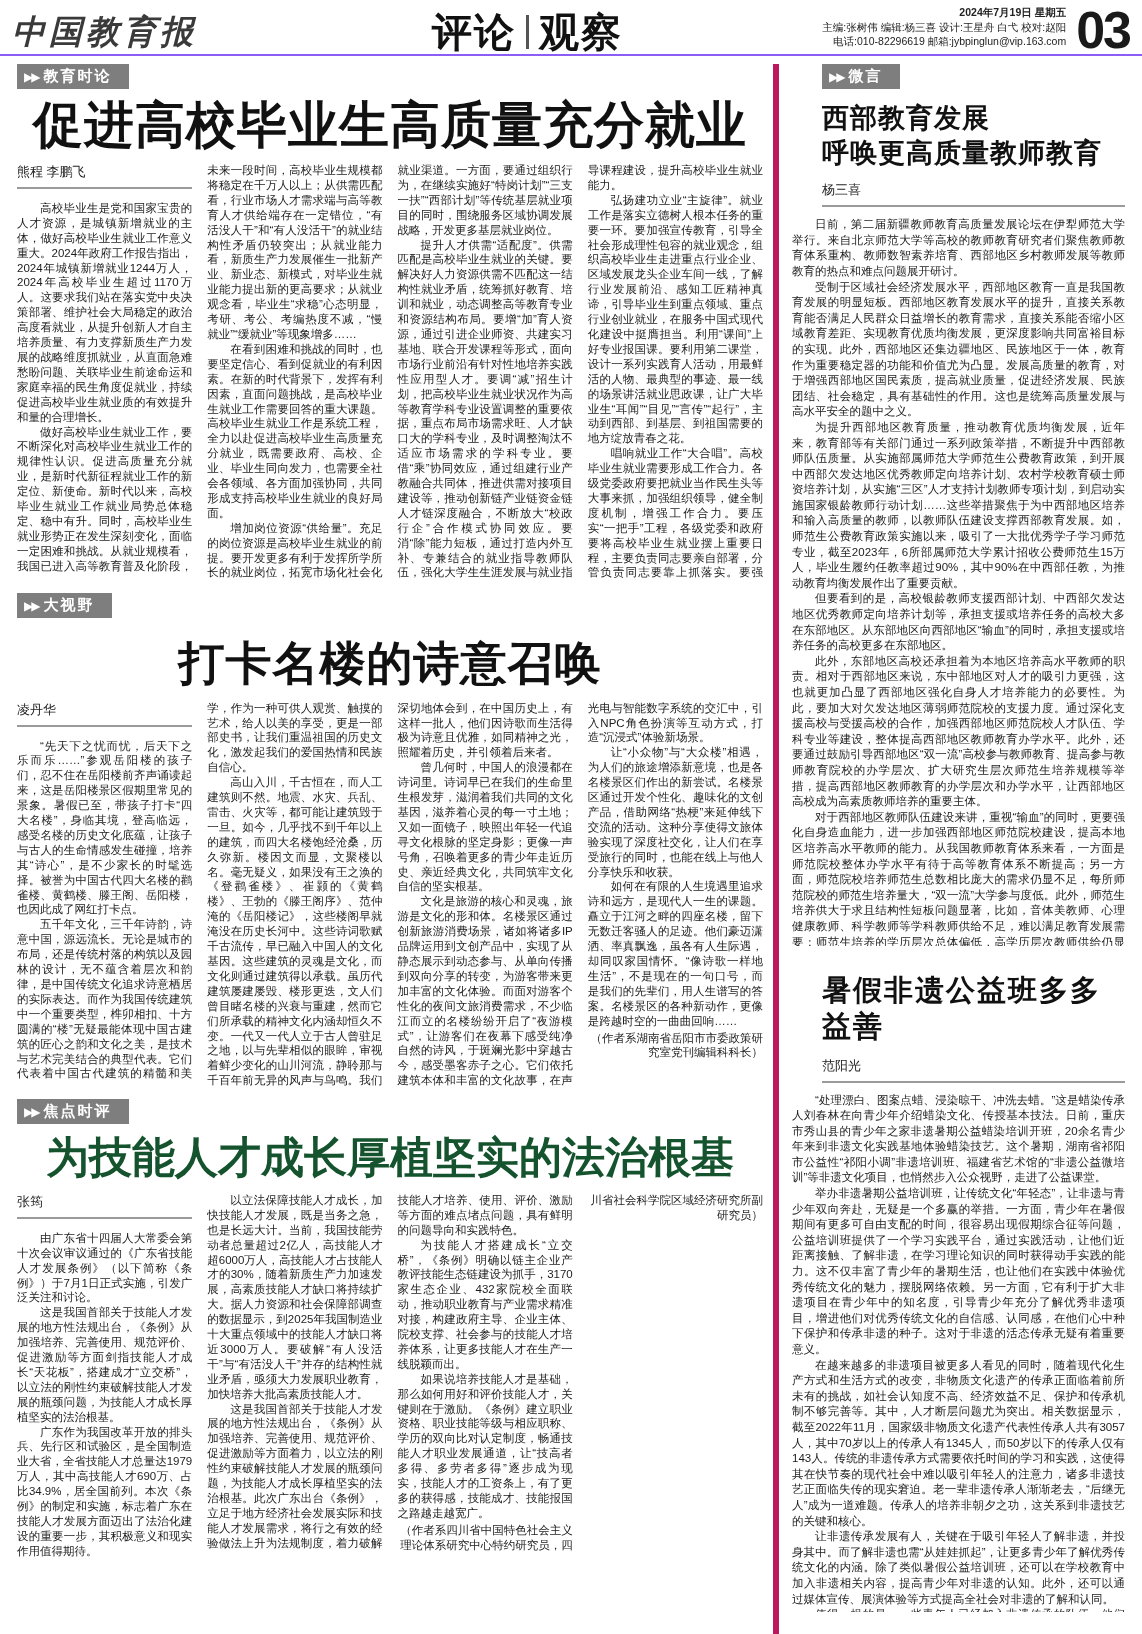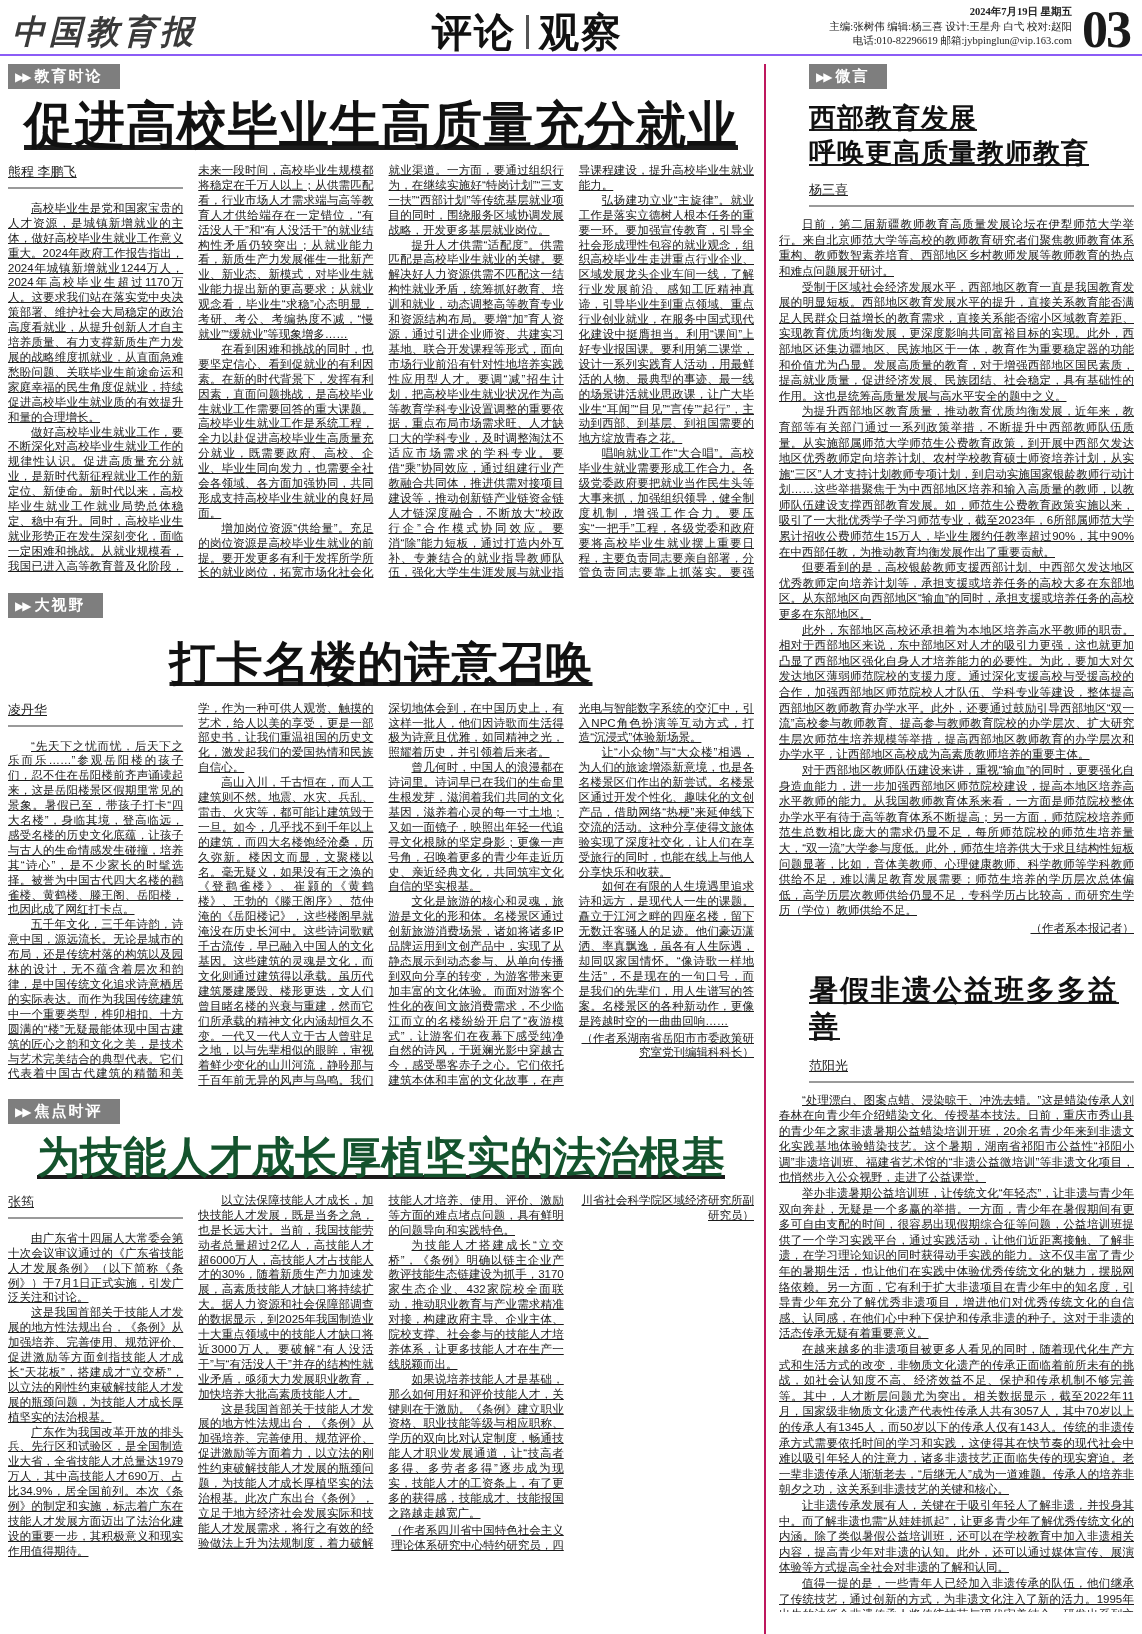--- a/index.html
+++ b/index.html
@@ -6,29 +6,29 @@
   html,body { background:#ffffff; }
   body { font-family:"Liberation Sans","DejaVu Sans",sans-serif; color:#1b1b1b; }
   .page { width:1142px; height:1634px; margin:0 auto; background:#fff; overflow:hidden; position:relative; }
 
   
   .header { height:56px; display:flex; align-items:flex-end; padding:4px 12px 2px; border-bottom:2px solid #8b5cf6; }
   .masthead { font-family:"DejaVu Serif","Liberation Serif",serif; font-style:italic; font-weight:bold; font-size:33px; color:#3a3a3a; letter-spacing:4px; line-height:1; padding-bottom:4px; width:300px; }
   .header-center { display:flex; align-items:center; gap:10px; margin-left:120px; }
   .header-center .big { font-size:40px; font-weight:900; color:#111; letter-spacing:2px; line-height:1; }
   .header-center .sep { width:3px; height:34px; background:#555; }
-  .header-right { margin-left:auto; display:flex; align-items:flex-end; gap:10px;font-family:Liberation Serif, serif; }
+  .header-right { margin-left:auto; display:flex; align-items:flex-end; gap:10px; }
   .pubinfo { text-align:right; font-size:10.5px; color:#222; line-height:1.4; padding-bottom:3px; }
   .pubinfo .d1 { font-weight:bold; }
   .pagenum { font-size:52px; font-weight:900; color:#1a1a1a; line-height:0.85; letter-spacing:-2px; }
 
   
-  .content { display:grid; grid-template-columns:756px 1fr; padding:8px 8px 0; height:1578px;text-decoration:underline; }
+  .content { display:grid; grid-template-columns:756px 1fr; padding:8px 17px 0; height:1578px; }
   .leftcol { padding-right:10px; }
-  .rightcol { border-left:2px solid #be185d; padding-left:13px; overflow:hidden; }
+  .rightcol { border-left:6px solid #be185d; padding-left:13px; overflow:hidden; }
 
   .badge { display:inline-block; background:#7e7e7e; color:#fff; font-size:15px; font-weight:bold; padding:3px 18px 3px 7px; letter-spacing:2px; }
   .badge .tri { font-size:12px; letter-spacing:-2px; margin-right:5px; }
 
   .headline-xl { font-size:50px; font-weight:900; color:#111; text-align:center; letter-spacing:1px; line-height:1.12; margin:8px 0 10px; white-space:nowrap; }
   .headline-l  { font-size:46px; font-weight:900; color:#111; text-align:center; letter-spacing:1px; line-height:1.1; margin:20px 0 12px; white-space:nowrap; }
   .headline-m  { font-size:43px; font-weight:900; color:#14532d; text-align:center; letter-spacing:0px; line-height:1.1; margin:10px 0 12px; white-space:nowrap; }
 
   .cols4 { column-count:4; column-gap:15px; column-fill:auto; overflow:hidden; text-align:justify; font-size:11.5px; line-height:14.9px; color:#1c1c1c; }
   .s1 .cols4 { height:420px; }

